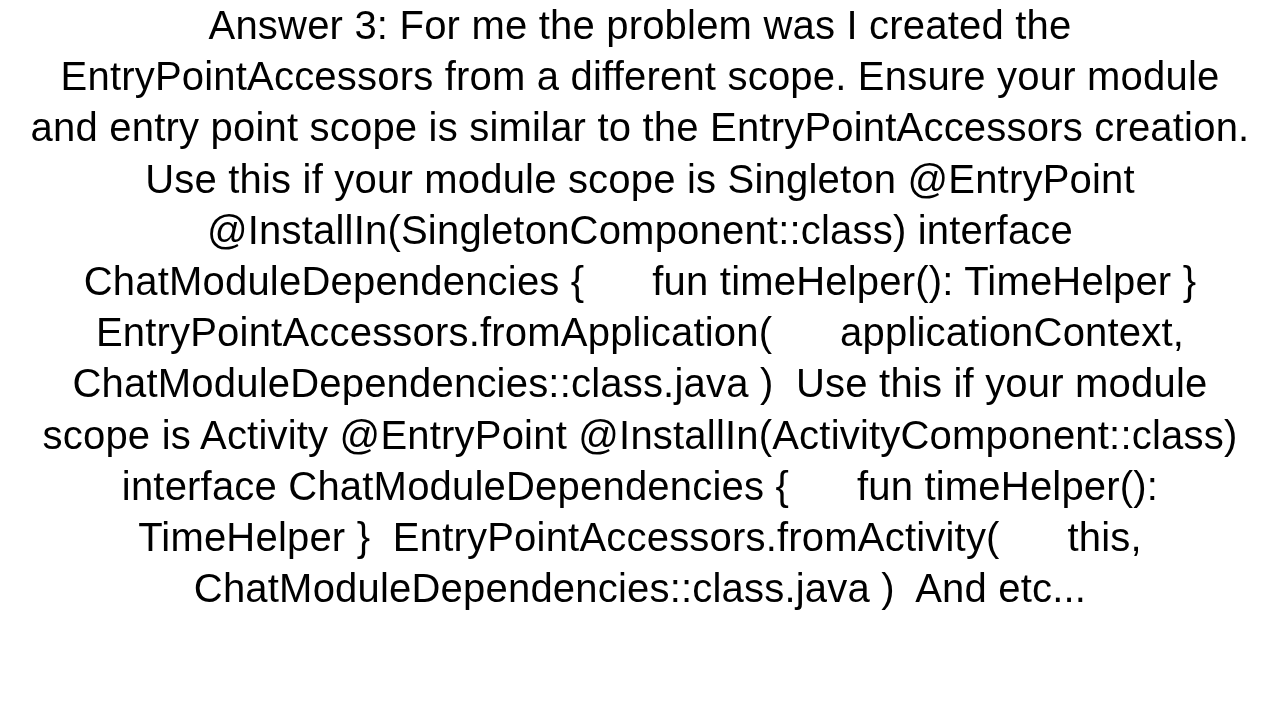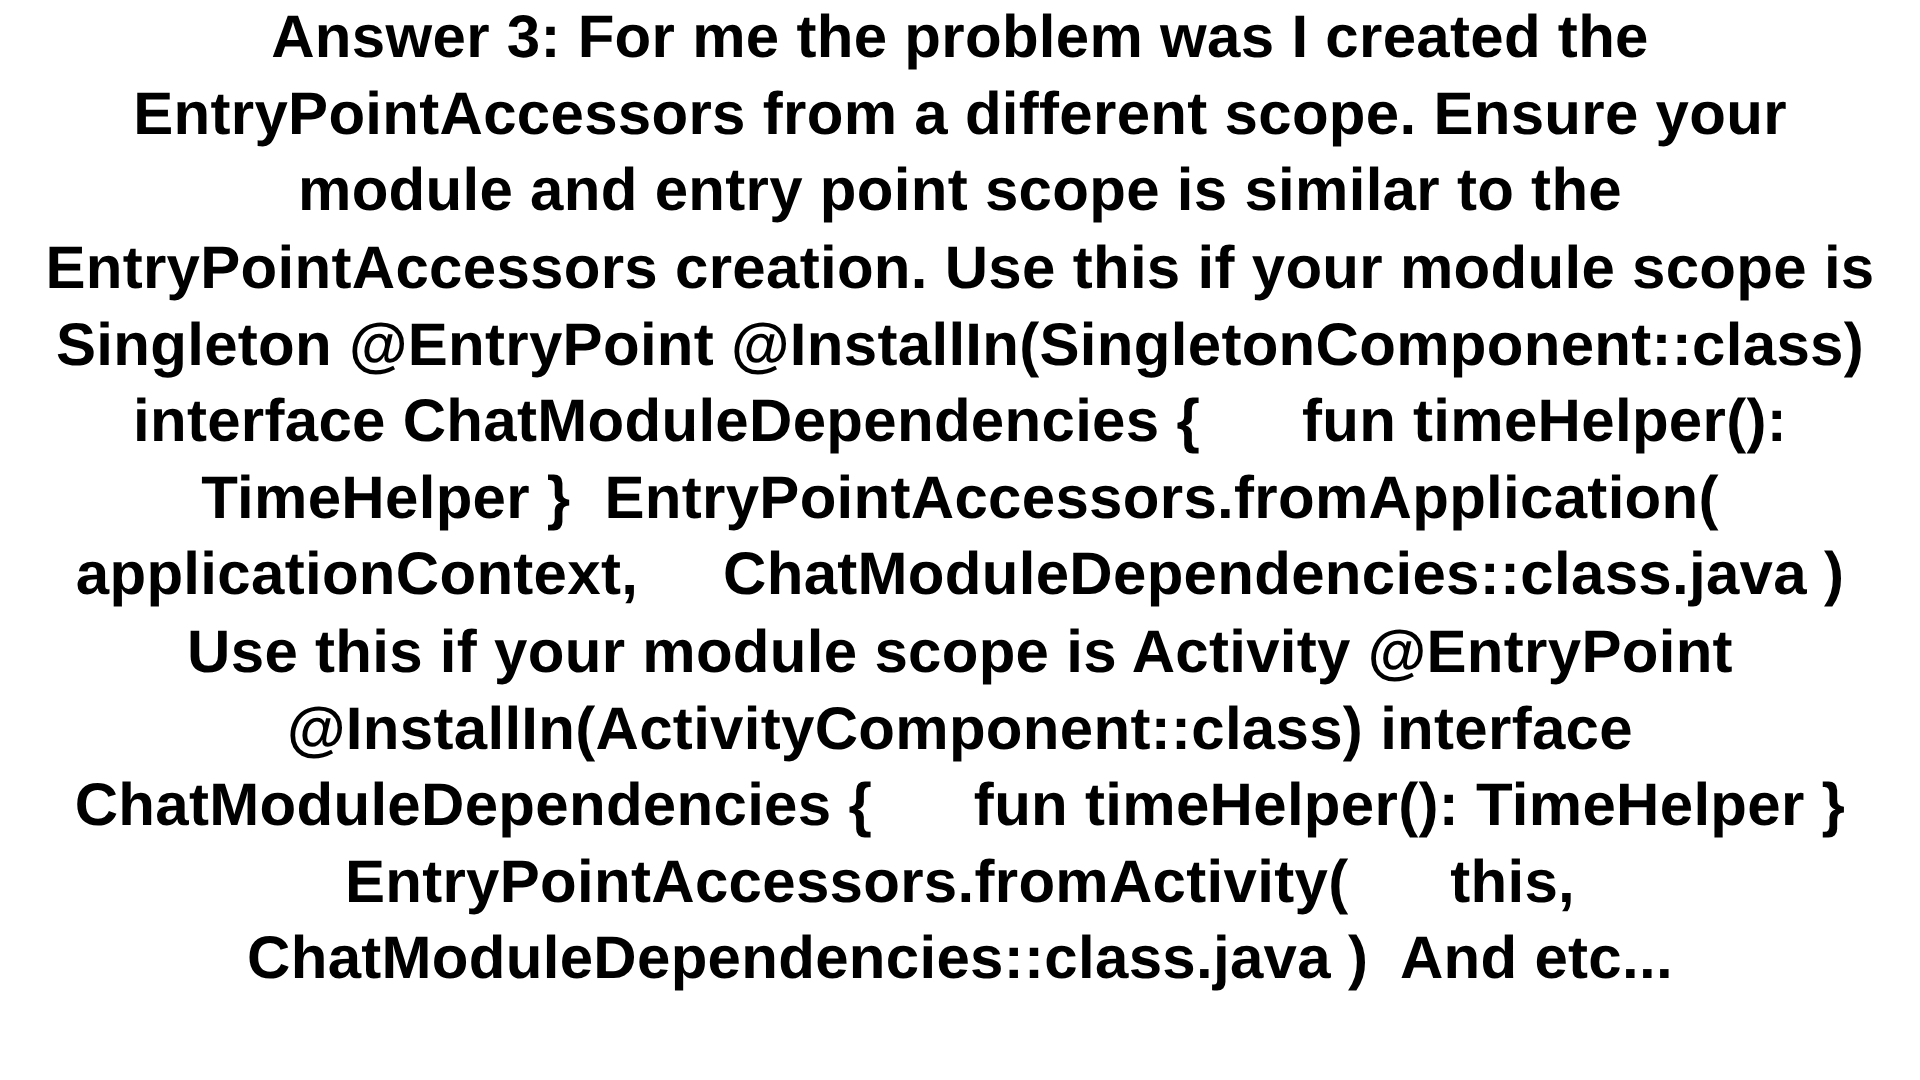--- a/index.html
+++ b/index.html
@@ -17,21 +17,21 @@
       justify-content: center;
       overflow: hidden;
     }
     .content {
       width: 1240px;
       padding: 0 10px;
       text-align: center;
       font-size: 40px;
       line-height: 1.28;
       color: #000000;
-      font-weight: 700;
+      font-weight: 400;
       letter-spacing: 0.2px;
       white-space: pre-wrap;
     }
   </style>
 </head>
 <body>
 
 <div class="content">Answer 3: For me the problem was I created the EntryPointAccessors from a different scope. Ensure your module and entry point scope is similar to the EntryPointAccessors creation. Use this if your module scope is Singleton @EntryPoint @InstallIn(SingletonComponent::class) interface ChatModuleDependencies {      fun timeHelper(): TimeHelper }  EntryPointAccessors.fromApplication(      applicationContext,     ChatModuleDependencies::class.java )  Use this if your module scope is Activity @EntryPoint @InstallIn(ActivityComponent::class) interface ChatModuleDependencies {      fun timeHelper(): TimeHelper }  EntryPointAccessors.fromActivity(      this,     ChatModuleDependencies::class.java )  And etc...</div>
 
 </body></html>

